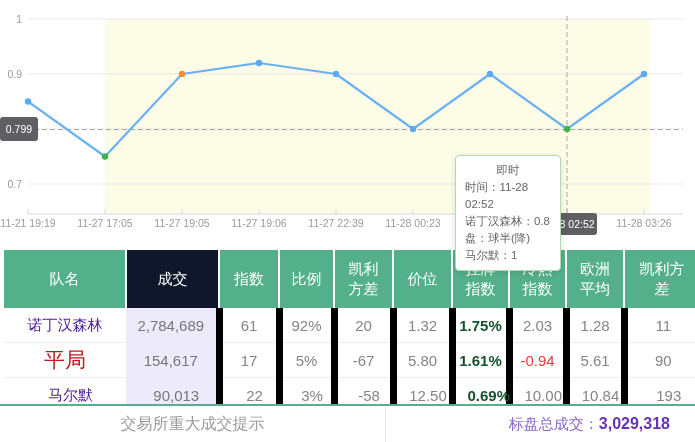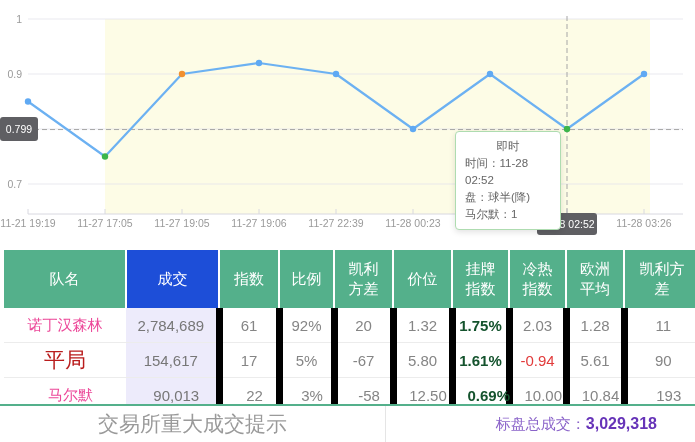--- a/index.html
+++ b/index.html
@@ -5,52 +5,52 @@
   html,body{margin:0;padding:0;}
   body{
     width:695px;height:442px;position:relative;overflow:hidden;background:#fff;
     font-family:"Liberation Sans","DejaVu Sans",sans-serif;
     -webkit-font-smoothing:antialiased;
   }
   #chart-wrap{position:absolute;left:0;top:0;width:695px;height:248px;}
   #csvg{display:block;}
   
   #tooltip{
-    position:absolute;left:455px;top:131px;width:106px;box-sizing:border-box;
+    position:absolute;left:455px;top:155px;width:106px;box-sizing:border-box;
     background:#fff;border:1px solid #aedcb0;border-radius:4px;
     padding:6px 9px;font-size:11.5px;line-height:17px;color:#666;
     box-shadow:0 2px 6px rgba(0,0,0,.12);z-index:5;
   }
   #tooltip .tt-title{text-align:center;}
   
   #odds-table{position:absolute;left:4px;top:250px;border-collapse:collapse;table-layout:fixed;width:695px;}
   #odds-table th{
     background:#54b08b;color:#fff;font-weight:500;font-size:15px;height:58px;
     border-right:2px solid #fff;padding:0 8px;line-height:20px;vertical-align:middle;text-align:center;
   }
   #odds-table th:last-child{border-right:none;}
-  #odds-table th.purple{background:#1d4ed8;}
+  #odds-table th.purple{background:#0f172a;}
   #odds-table td{
     text-align:center;height:32px;font-size:15px;color:#858585;background:#fff;vertical-align:middle;
   }
   #odds-table tbody tr td{border-bottom:1px solid #ececec;}
   #odds-table tbody tr:last-child td{border-bottom:none;padding-left:12px;}
   #odds-table td:nth-child(n+3){border-left:7px solid #000000;}
   #odds-table td.vol{background:#edebfb;color:#777;}
-  #odds-table td.team{color:#ec4899;}
+  #odds-table td.team{color:#4c1d95;}
   #odds-table td.big{font-size:21px;color:#b91c1c;}
   #odds-table td.blue{color:#14532d;font-weight:bold;}
   #odds-table td.red{color:#e23b3b;margin-left:44px;}
   #green-bar{position:absolute;left:0;top:404px;width:695px;height:2px;background:#54b08b;}
   
   #footer{position:absolute;left:0;top:406px;width:695px;height:36px;background:#fff;}
   #footer-left{position:absolute;left:0;top:0;width:385px;height:36px;line-height:36px;text-align:center;
-    color:#9a9a9a;font-size:21px;}
+    color:#9a9a9a;font-size:16px;}
   #footer-divider{position:absolute;left:385px;top:0;width:1px;height:36px;background:#e5e5e5;}
-  #footer-right{position:absolute;right:38px;top:0;height:36px;line-height:36px;font-size:15px;color:#8a63c9;margin-left:16px;}
+  #footer-right{position:absolute;right:25px;top:0;height:36px;line-height:36px;font-size:15px;color:#8a63c9;margin-left:16px;}
   #footer-right b{color:#6633b8;font-size:16px;font-weight:bold;}
 </style>
 </head>
 <body>
 
 <div id="chart-wrap">
   <svg id="csvg" width="695" height="248">
       <rect x="105" y="19" width="545" height="195" fill="#fdfce6"></rect>
       <line x1="28" y1="19" x2="683" y2="19" stroke="#e4e4ec" opacity="0.8"></line>
       <text x="22" y="22.5" text-anchor="end" fill="#9a9a9a" font-size="10.5px">1</text>
@@ -89,20 +89,21 @@
       <circle cx="567" cy="128.99999999999997" r="3.2" fill="#3cb54a"></circle>
       <circle cx="644" cy="73.99999999999999" r="3.2" fill="#5fa9f3"></circle>
       <rect x="0" y="117" width="38" height="24" rx="3" fill="#5f5f63"></rect>
       <text x="19" y="133" text-anchor="middle" fill="#ffffff" font-size="10.5px">0.799</text>
       <rect x="537" y="213" width="60" height="22" rx="3" fill="#5f5f63"></rect>
       <text x="567" y="228" text-anchor="middle" fill="#ffffff" font-size="10.5px">11-28 02:52</text>
     </svg>
   <div id="tooltip">
     <div class="tt-title">即时</div>
     <div>时间：11-28 02:52</div>
+    <div>诺丁汉森林：0.8</div>
     <div>盘：球半(降)</div>
     <div>马尔默：1</div>
   </div>
 </div>
 
 <table id="odds-table">
   <colgroup>
       <col style="width: 122px;">
       <col style="width: 93px;">
       <col style="width: 60px;">

